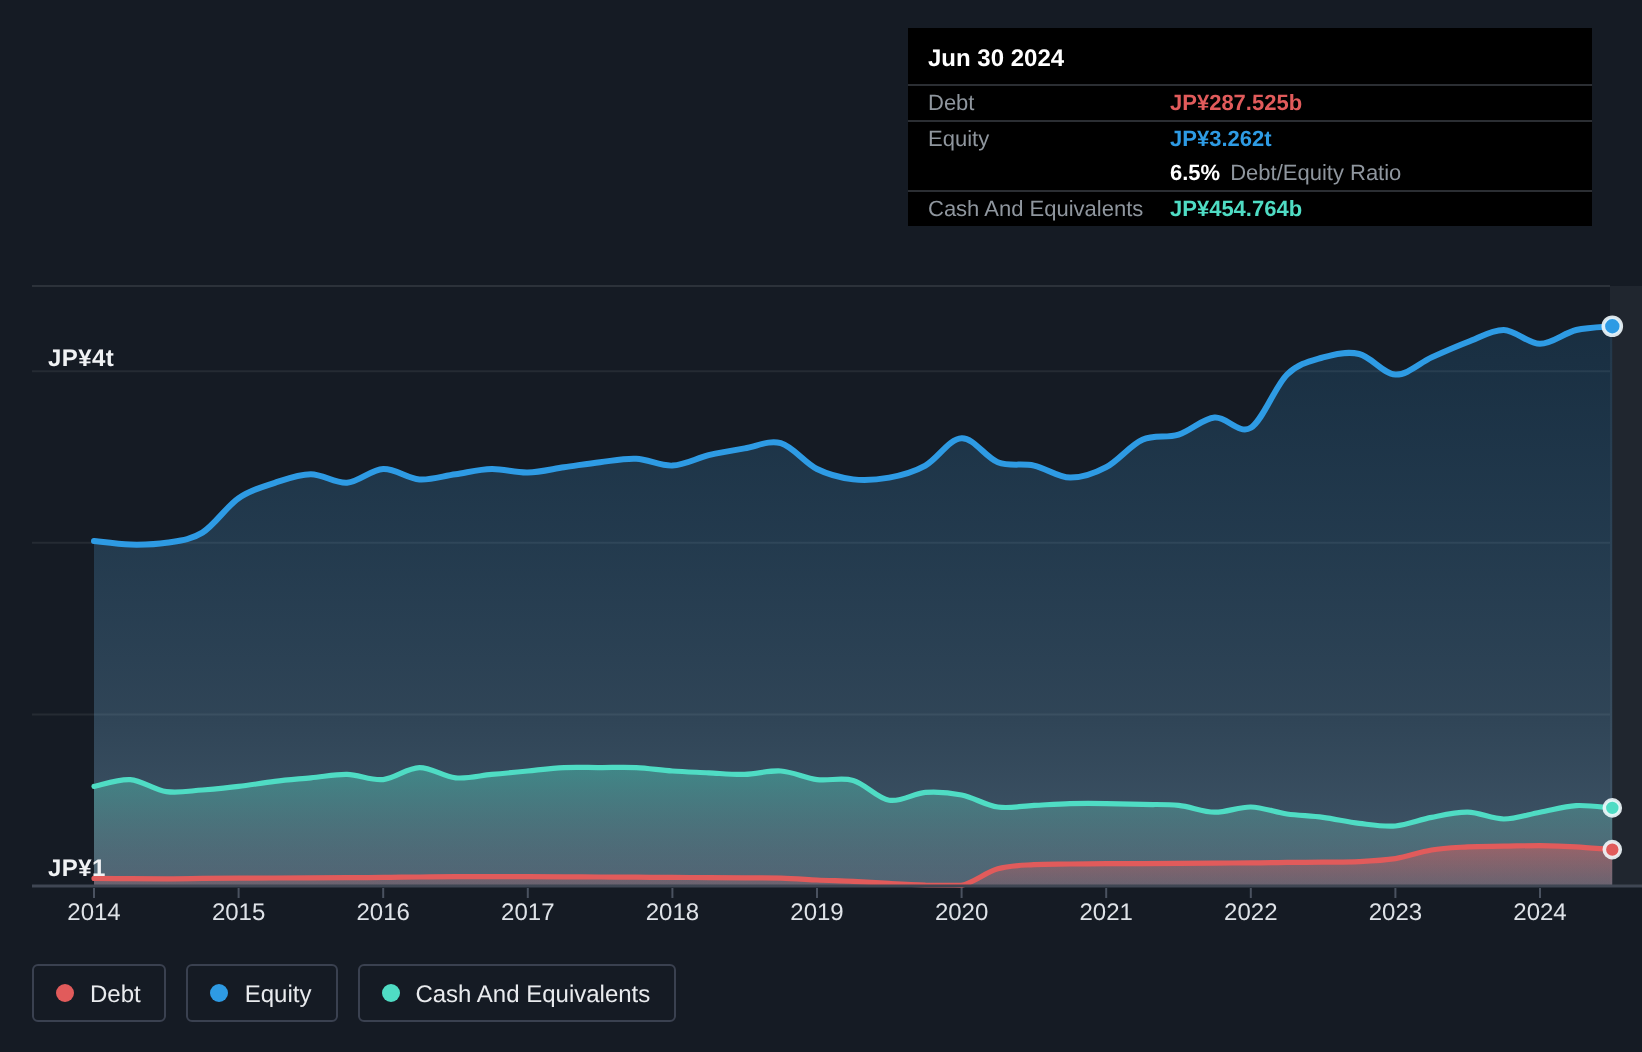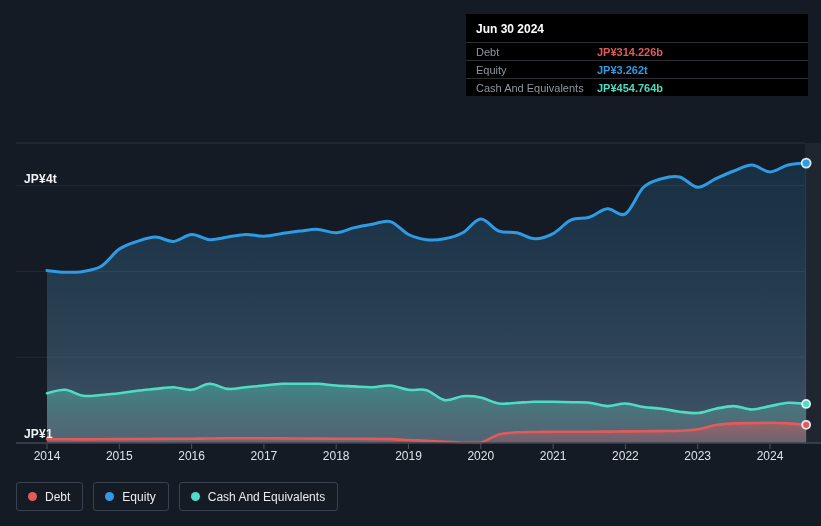--- a/index.html
+++ b/index.html
@@ -10,21 +10,21 @@
     -webkit-font-smoothing:antialiased;
   }
   svg#chart{position:absolute;left:0;top:0;}
   svg#chart text{font-family:"Liberation Sans", sans-serif;font-size:12px;fill:#dfe3e8;}
   .ylab{position:absolute;left:24px;font-size:12px;font-weight:bold;color:#f0f2f4;letter-spacing:.2px;}
   .ylab.top{top:124px;margin-top:48px;}
   .ylab.bottom{top:427px;}
 
   
   .tooltip{
-    position:absolute;left:466px;top:14px;width:342px;
+    position:absolute;left:454px;top:14px;width:342px;
     background:#000;color:#fff;z-index:6;font-size:11px;
   }
   .tt-title{font-size:12px;font-weight:bold;padding:8px 10px 6px;color:#fff;}
   .tt-sep{border-top:1px solid #2b2e33;margin:0;}
   .tt-row{display:flex;align-items:center;height:17px;padding:0 10px;}
   .tt-lab{width:121px;flex:none;color:#8f969e;}
   .tt-val{font-weight:bold;}
   .tt-muted{color:#8f969e;font-weight:normal;margin-left:5px;}
   .tt-ratio-pct{font-weight:bold;color:#fff;}
 
@@ -99,26 +99,30 @@
     </svg>
 
   <div class="ylab top">JP¥4t</div>
   <div class="ylab bottom">JP¥1</div>
 
   <div class="tooltip">
     <div class="tt-title">Jun 30 2024</div>
     <div class="tt-sep"></div>
     <div class="tt-row">
       <span class="tt-lab">Debt</span>
-      <span class="tt-val" style="color: rgb(225, 91, 91);">JP¥314.226b</span>
+      <span class="tt-val" style="color: rgb(225, 91, 91);">JP¥287.525b</span>
     </div>
     <div class="tt-sep"></div>
     <div class="tt-row">
       <span class="tt-lab">Equity</span>
       <span class="tt-val" style="color: rgb(46, 155, 228);">JP¥3.262t</span>
+    </div>
+    <div class="tt-row">
+      <span class="tt-lab"></span>
+      <span><span class="tt-ratio-pct">6.5%</span><span class="tt-muted">Debt/Equity Ratio</span></span>
     </div>
     <div class="tt-sep"></div>
     <div class="tt-row">
       <span class="tt-lab">Cash And Equivalents</span>
       <span class="tt-val" style="color: rgb(79, 220, 196);">JP¥454.764b</span>
     </div>
   </div>
 
   <div class="legend">
     <div class="legend-item">

